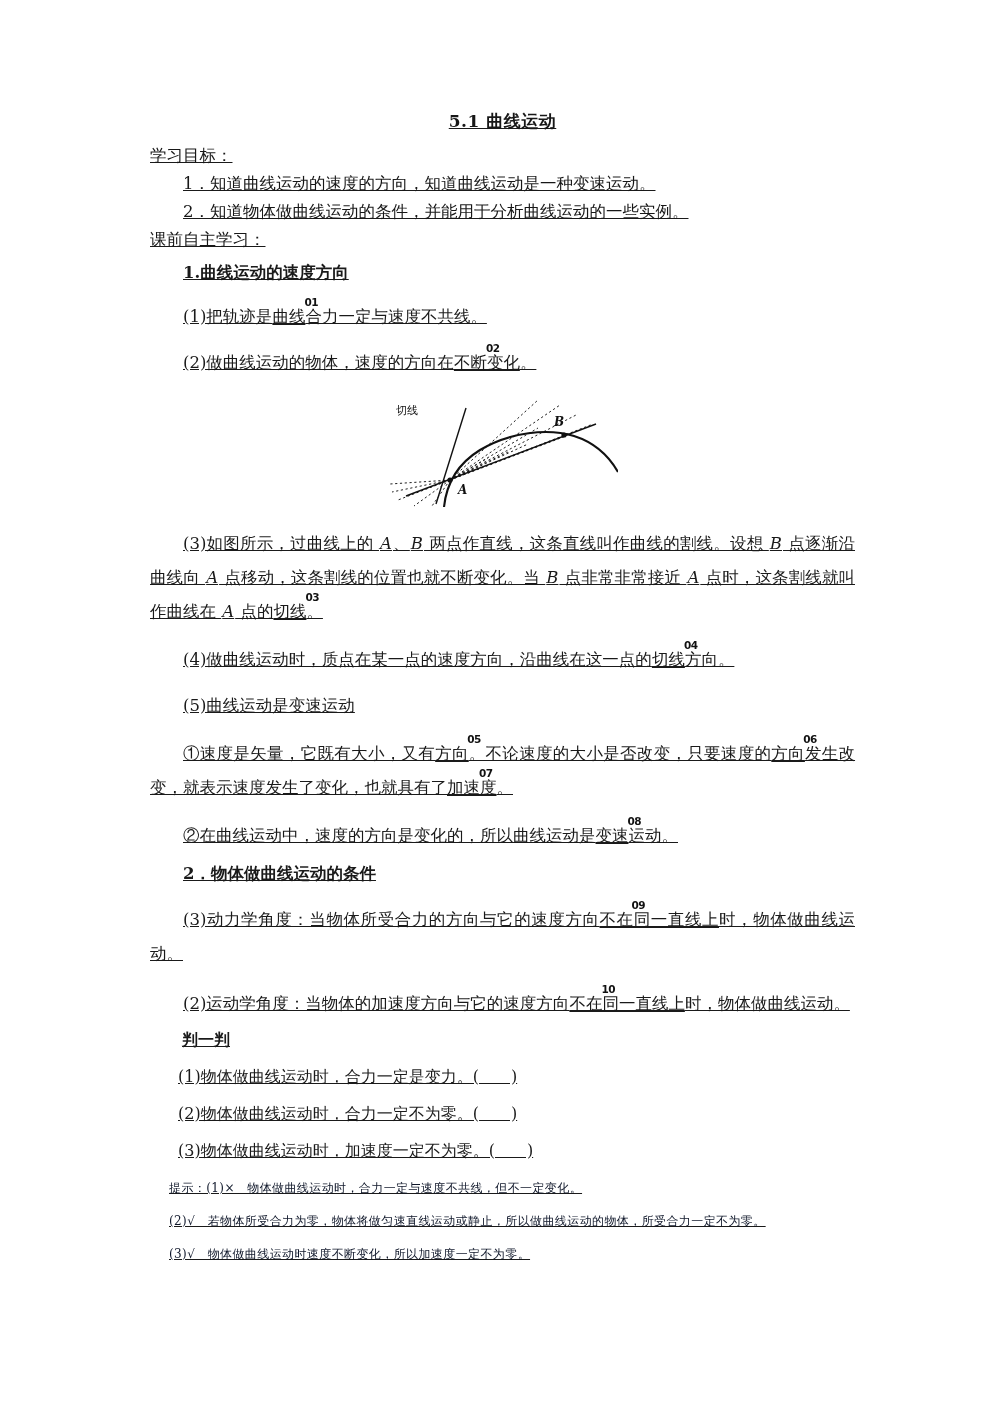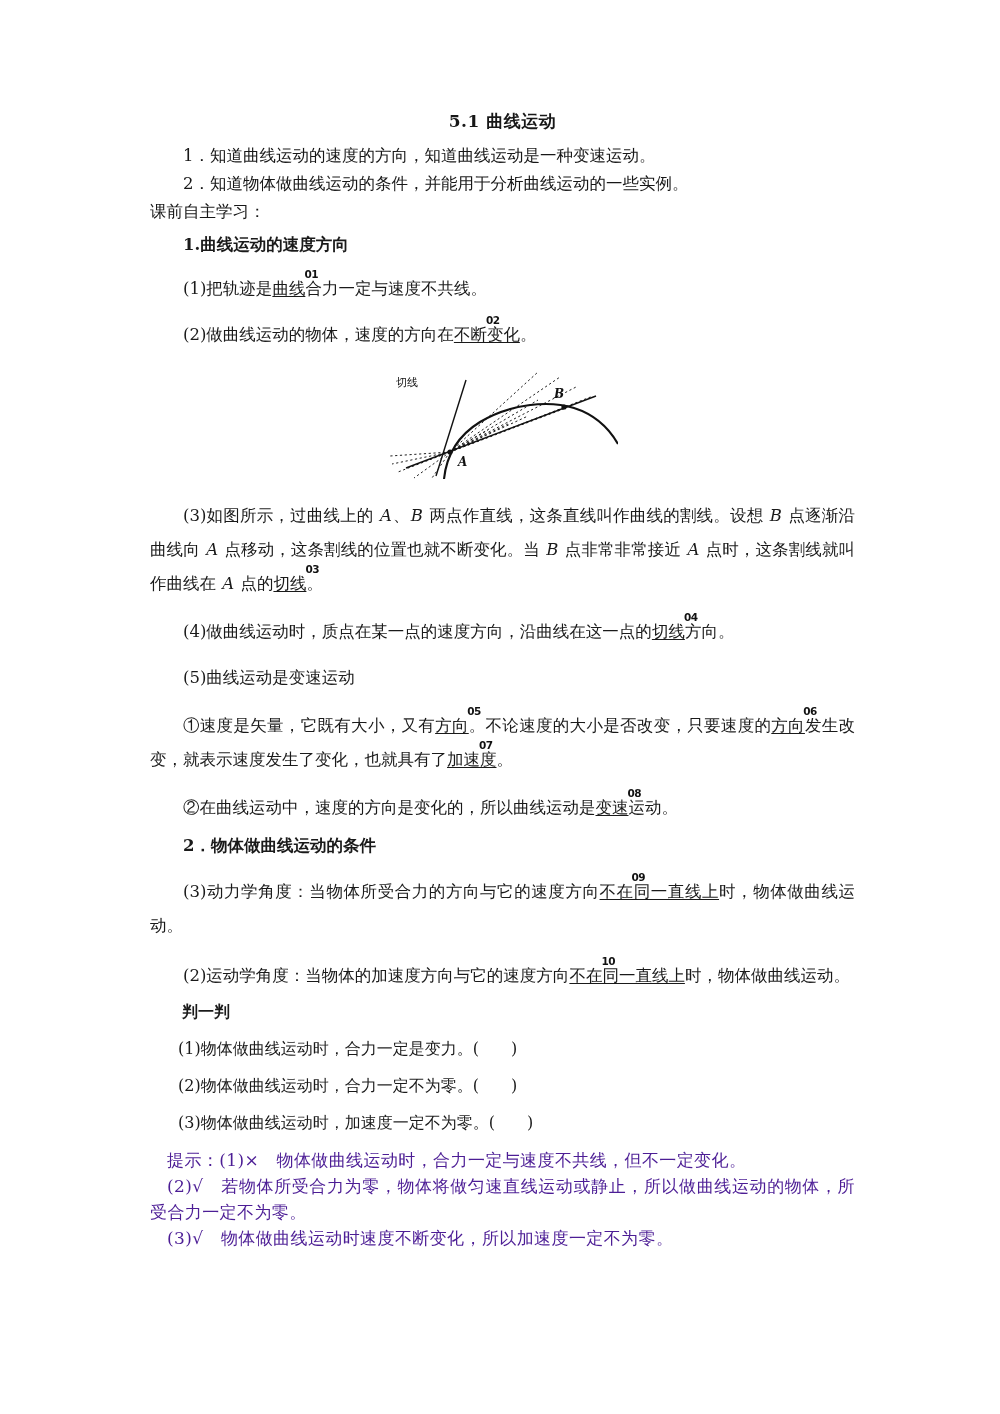--- a/index.html
+++ b/index.html
@@ -8,20 +8,21 @@
     background:#ffffff;
     font-family:"DejaVu Serif","Liberation Serif",serif;
     color:#1a1a1a;
     -webkit-font-smoothing:antialiased;
   }
   .page{
     position:relative;
     width:1000px;height:1414px;
     box-sizing:border-box;
     padding:110px 145px 0 150px;
+    text-decoration:underline;
   }
   .title{
     text-align:center;
     font-size:17px;
     letter-spacing:.5px;
     margin:0 0 10px 0;
     color:#171717;
   }
   .line{
     font-size:16.5px;
@@ -87,36 +88,37 @@
     margin:6px 0 0 0;
   }
   .jq{
     font-size:16px;
     line-height:25px;
     text-indent:1em;
     margin:12px;
   }
   .hint{
     font-family:"DejaVu Serif","Liberation Serif",serif;
-    font-size:17px;
-    line-height:26px;
-    margin:0;
+    font-size:12px;
+    line-height:26px;
+    margin:7px;
     text-align:justify;
     letter-spacing:.4px;
-    color:#4c1d95;
+    color:#0f172a;
   }
   .hint.i1{ text-indent:1em; }
 </style>
 </head>
 <body>
 
 <div class="page">
 
   <h1 class="title">5.1 曲线运动</h1>
 
+  <p class="line blk">学习目标：</p>
   <p class="line blk indent">1．知道曲线运动的速度的方向，知道曲线运动是一种变速运动。</p>
   <p class="line blk indent">2．知道物体做曲线运动的条件，并能用于分析曲线运动的一些实例。</p>
 
   <p class="line blk">课前自主学习：</p>
 
   <p class="sec-head">1.曲线运动的速度方向</p>
 
   <p class="para">
     <span>(1)把轨迹是</span><span class="ans"><span class="num">01</span><span>曲线</span></span><span>合力一定与速度不共线。</span>
   </p>

